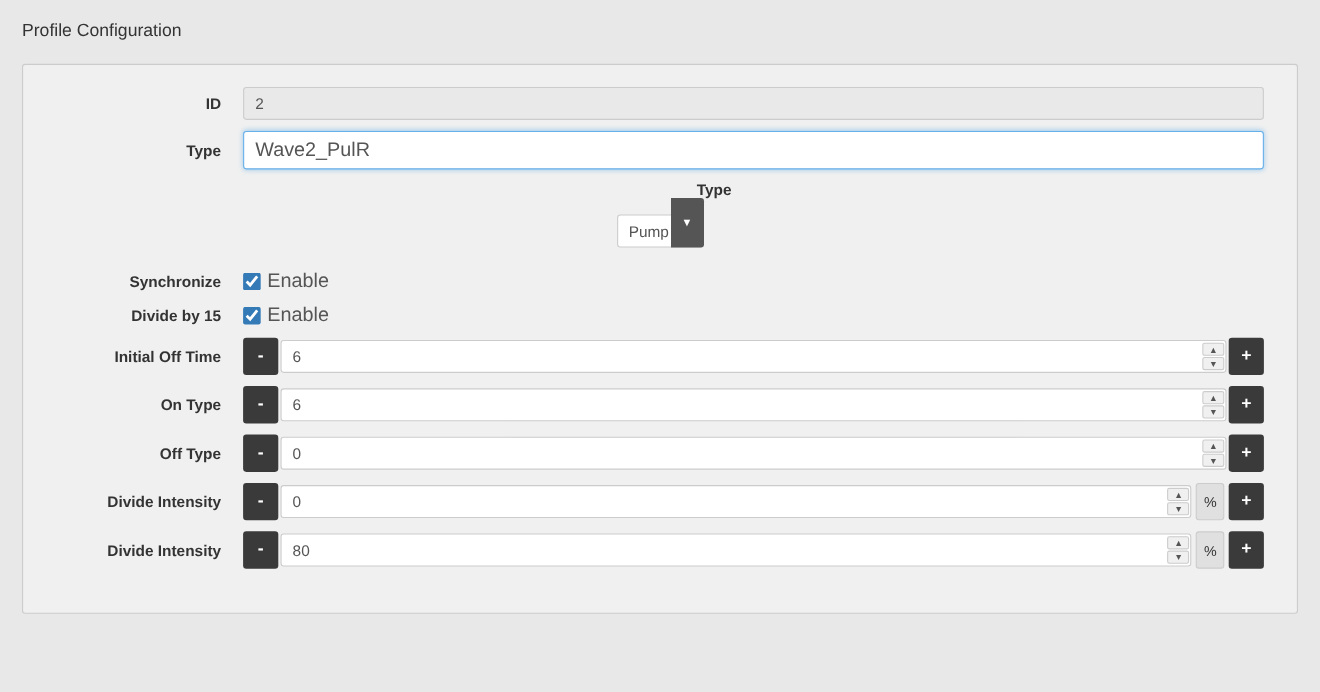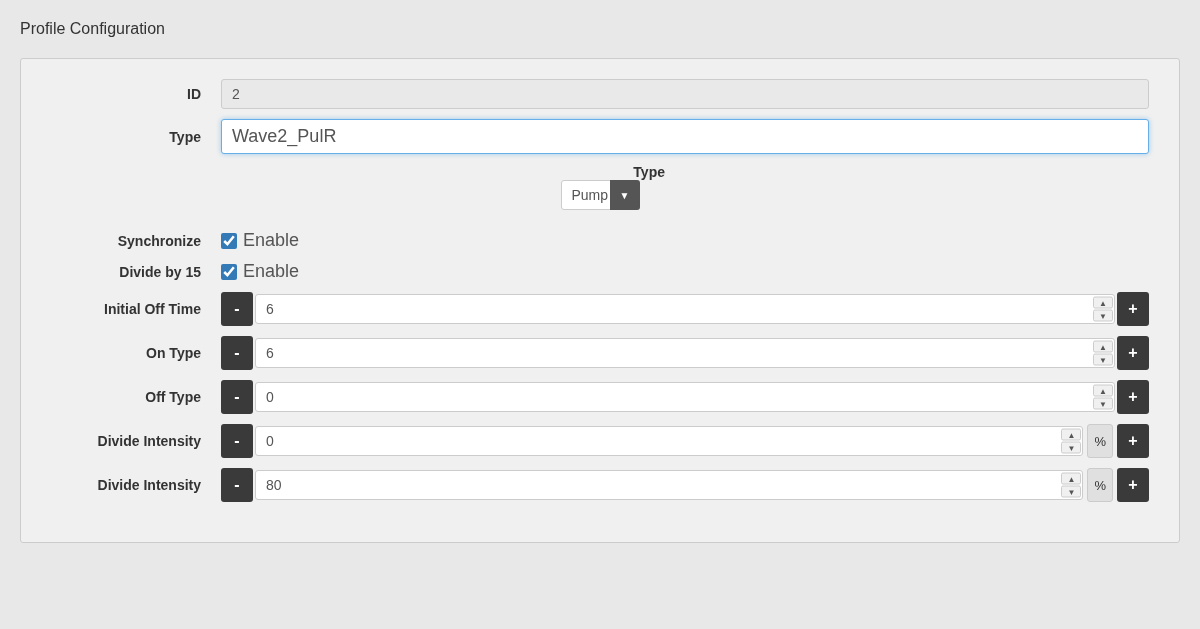--- a/index.html
+++ b/index.html
@@ -80,20 +80,21 @@
       padding: 6px 30px 6px 10px;
       border: 1px solid #ccc;
       border-radius: 3px;
       background: #fff;
       font-size: 14px;
       color: #555;
       appearance: none;
       -webkit-appearance: none;
       outline: none;
       cursor: pointer;
+      margin-top: 15px;
     }
     .select-arrow {
       position: absolute;
       right: 0;
       top: 0;
       bottom: 0;
       width: 30px;
       background: #555;
       border-radius: 0 3px 3px 0;
       display: flex;

